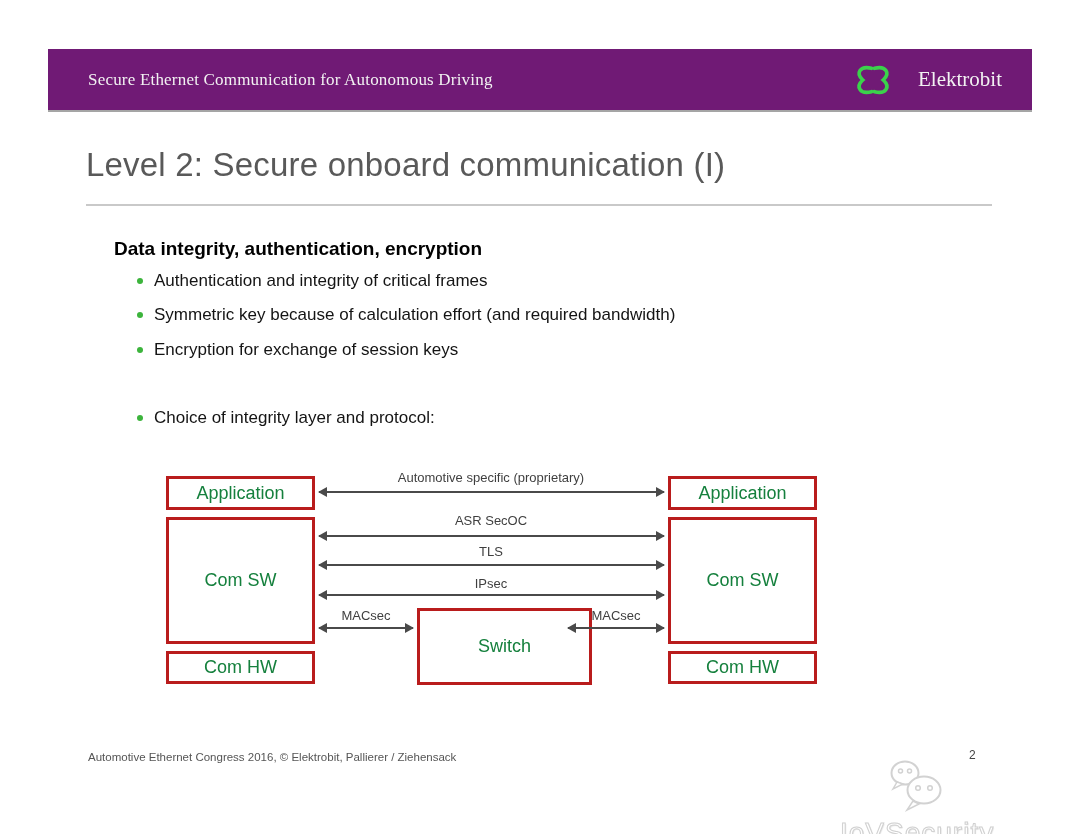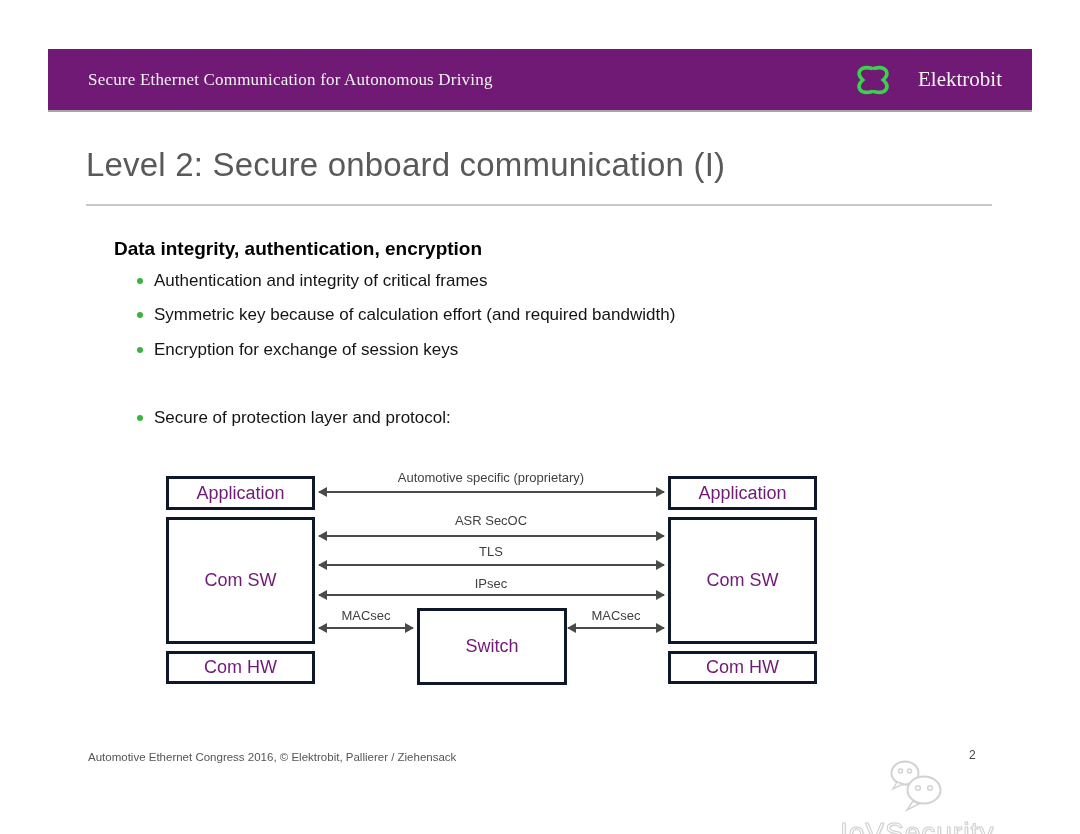--- a/index.html
+++ b/index.html
@@ -19,23 +19,23 @@
   .brand-name{color:#f2f2f2;font-size:21px;}
   
   .slide-title{position:absolute;left:86px;top:146px;margin:0;font-size:33px;font-weight:400;color:#595959;letter-spacing:.2px;}
   .title-rule{position:absolute;left:86px;top:204px;width:906px;height:2px;background:#c9c9c9;}
   
   .section-heading{position:absolute;left:106px;top:230px;margin:8px;font-size:19px;font-weight:700;color:#000;}
   .bullet{position:absolute;left:154px;font-size:17px;color:#141414;white-space:nowrap;}
   .bullet .dot{position:absolute;left:-17px;top:7px;width:6px;height:6px;border-radius:50%;background:#3cb43c;}
   
   .dbox{
-    position:absolute;box-sizing:border-box;border:3px solid #0f172a;background:#fff;
+    position:absolute;box-sizing:border-box;border:3px solid #b91c1c;background:#fff;
     display:flex;align-items:center;justify-content:center;
-    font-size:18px;color:#701a75;
+    font-size:18px;color:#15803d;
   }
   .arrow{position:absolute;height:2px;background:#4a4a4a;}
   .arrow::before{
     content:"";position:absolute;left:-1px;top:-4px;width:0;height:0;
     border-top:5px solid transparent;border-bottom:5px solid transparent;border-right:9px solid #4a4a4a;
   }
   .arrow::after{
     content:"";position:absolute;right:-1px;top:-4px;width:0;height:0;
     border-top:5px solid transparent;border-bottom:5px solid transparent;border-left:9px solid #4a4a4a;
   }
@@ -83,28 +83,28 @@
   <div class="bullet" style="top:271px">
     <span class="dot"></span>
     <span>Authentication and integrity of critical frames</span>
   </div>
   <div class="bullet" style="top:340px">
     <span class="dot"></span>
     <span>Encryption for exchange of session keys</span>
   </div>
   <div class="bullet" style="top:408px">
     <span class="dot"></span>
-    <span>Secure of protection layer and protocol:</span>
+    <span>Choice of integrity layer and protocol:</span>
   </div>
 
   <div class="dbox" style="left:166px;top:476px;width:149px;height:34px">Application</div>
   <div class="dbox" style="left:166px;top:517px;width:149px;height:127px">Com SW</div>
   <div class="dbox" style="left:166px;top:651px;width:149px;height:33px">Com HW</div>
 
-  <div class="dbox" style="left:417px;top:608px;width:150px;height:77px">Switch</div>
+  <div class="dbox" style="left:417px;top:608px;width:175px;height:77px">Switch</div>
 
   <div class="dbox" style="left:668px;top:476px;width:149px;height:34px">Application</div>
   <div class="dbox" style="left:668px;top:517px;width:149px;height:127px">Com SW</div>
   <div class="dbox" style="left:668px;top:651px;width:149px;height:33px">Com HW</div>
 
   <div class="arrow" style="left:319px;top:491px;width:345px"></div>
   <div class="alabel" style="left:491px;top:470px">Automotive specific (proprietary)</div>
 
   <div class="arrow" style="left:319px;top:535px;width:345px"></div>
   <div class="alabel" style="left:491px;top:513px">ASR SecOC</div>

